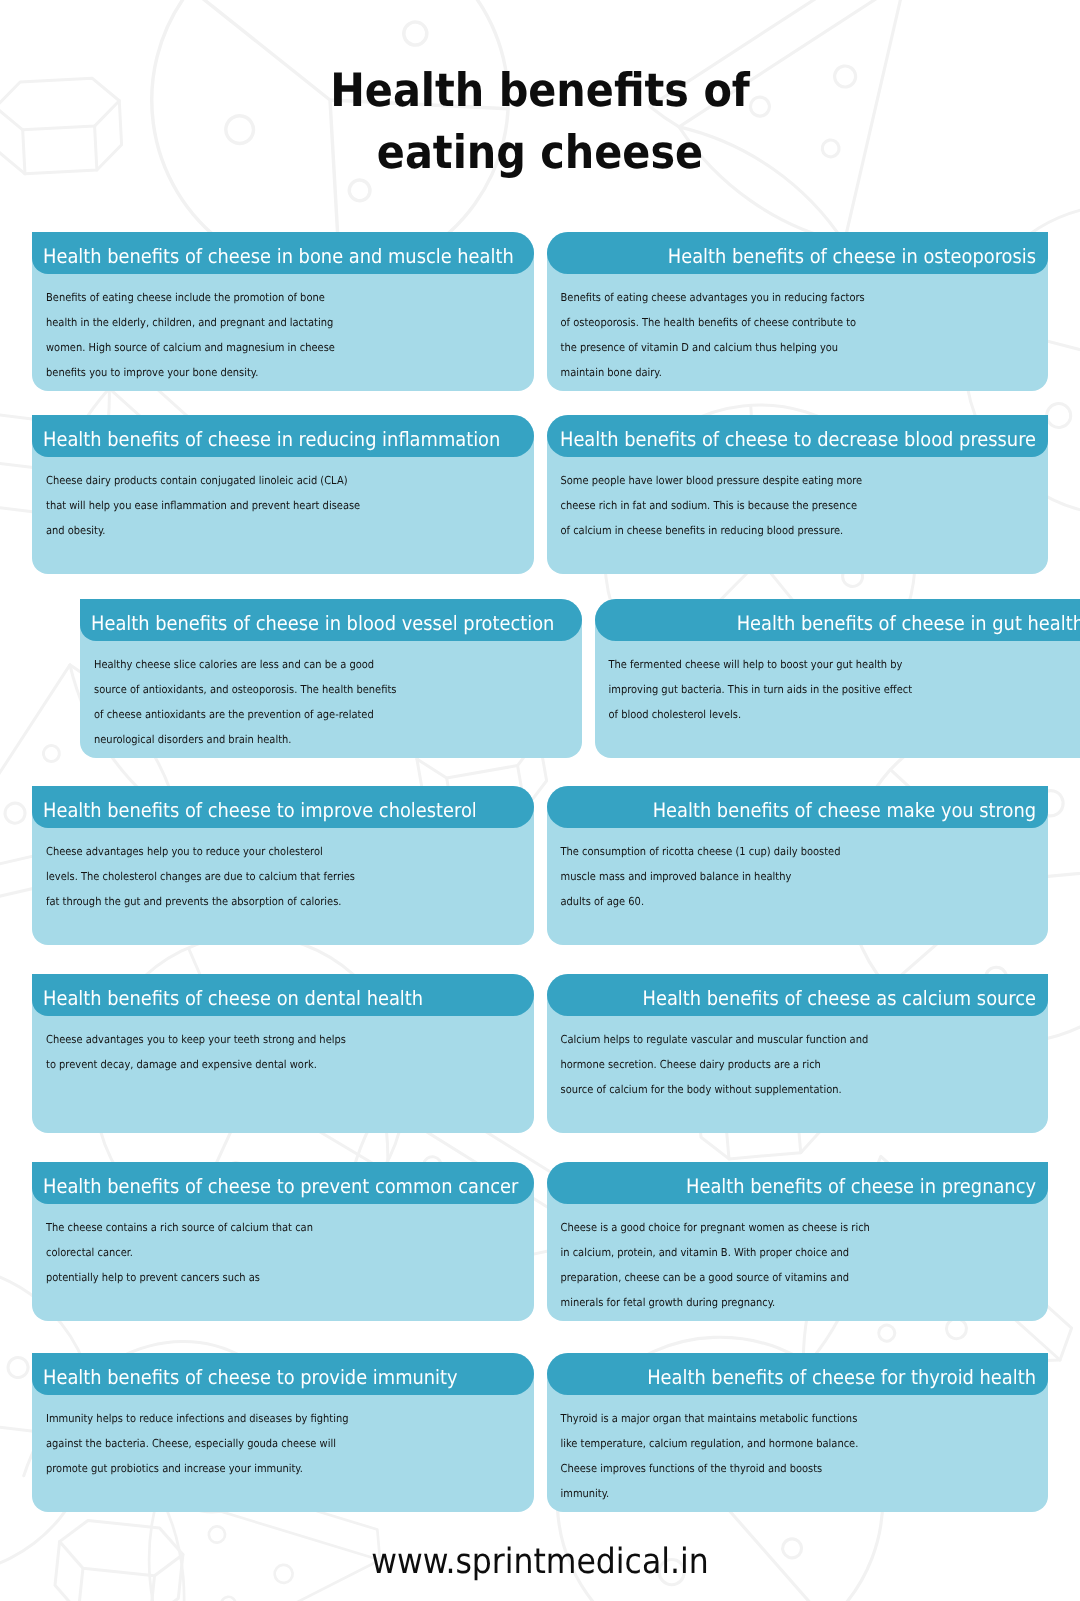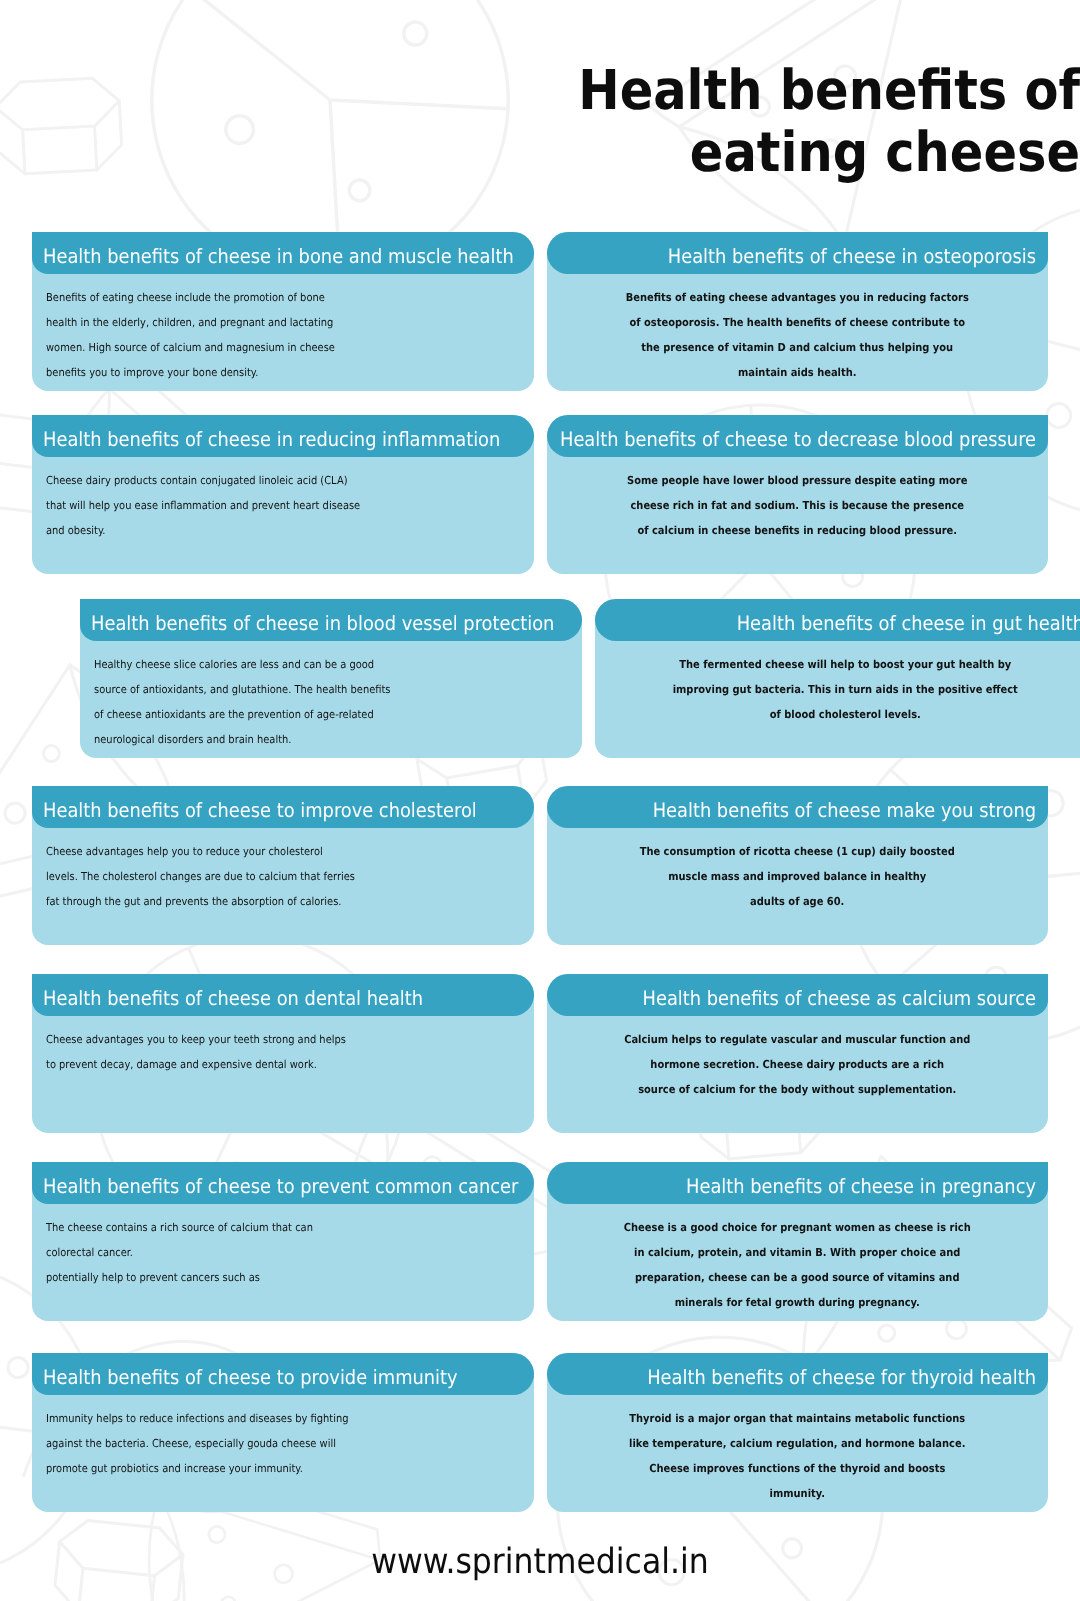--- a/index.html
+++ b/index.html
@@ -9,21 +9,21 @@
     background:#ffffff;
     font-family:"DejaVu Sans", sans-serif;
     font-stretch:condensed;
     -webkit-font-smoothing:antialiased;
     text-rendering:geometricPrecision;
   }
   #bg{position:absolute;left:0;top:0;width:1080px;height:1601px;z-index:0;pointer-events:none;overflow:hidden;}
   #content{position:relative;z-index:1;width:1080px;height:1601px;}
 
   .title{position:absolute;left:0;width:1080px;top:58.5px;text-align:center;color:#0d0d0d;}
-  .title .tl{font-weight:bold;font-size:55px;line-height:62.6px;white-space:nowrap;text-align:right;}
+  .title .tl{font-weight:bold;font-size:46px;line-height:62.6px;white-space:nowrap;}
 
   .grid{position:absolute;left:32px;top:232px;width:1016px;}
   .row{position:absolute;left:0;width:1016px;height:159px;}
   .r0{top:0px;}
   .r1{top:183px;}
   .r2{top:367px;margin-left:48px;}
   .r3{top:554px;padding-left:46px;}
   .r4{top:742px;}
   .r5{top:930px;}
   .r6{top:1121px;}
@@ -49,21 +49,21 @@
     padding-top:53px;
   }
   .bdy .ln{white-space:nowrap;padding:0 14px;}
   .col-l .hdr{border-radius:0 21px 21px 16px;}
   .col-l .bdy{border-radius:0 21px 16px 16px;}
   .col-r .hdr{border-radius:21px 0 16px 21px;}
   .col-r .bdy{border-radius:21px 0 16px 16px;}
   .col-l .hdr .ht{left:11px;}
   .col-r .hdr .ht{right:12px;}
   .col-l .bdy{text-align:left;}
-  .col-r .bdy{text-align:center;font-weight:bold;}
+  .col-r .bdy{text-align:left;}
 
   .footer{
     position:absolute;left:0;width:1080px;top:1542px;text-align:center;
     font-size:35px;line-height:40px;color:#0d0d0d;
   }
 </style>
 </head>
 <body>
 
 <div id="bg">
@@ -224,21 +224,21 @@
         </div>
       </div>
       <div class="card col-r">
         <div class="hdr">
             <span class="ht">Health benefits of cheese in osteoporosis</span>
           </div>
         <div class="bdy">
           <div class="ln">Benefits of eating cheese advantages you in reducing factors</div>
           <div class="ln">of osteoporosis. The health benefits of cheese contribute to</div>
           <div class="ln">the presence of vitamin D and calcium thus helping you</div>
-          <div class="ln">maintain aids health.</div>
+          <div class="ln">maintain bone dairy.</div>
         </div>
       </div>
     </div>
     <div class="row r1">
       <div class="card col-l">
         <div class="hdr">
             <span class="ht">Health benefits of cheese in reducing inflammation</span>
           </div>
         <div class="bdy">
           <div class="ln">Cheese dairy products contain conjugated linoleic acid (CLA)</div>
@@ -257,21 +257,21 @@
         </div>
       </div>
     </div>
     <div class="row r2">
       <div class="card col-l">
         <div class="hdr">
             <span class="ht">Health benefits of cheese in blood vessel protection</span>
           </div>
         <div class="bdy">
           <div class="ln">Healthy cheese slice calories are less and can be a good</div>
-          <div class="ln">source of antioxidants, and glutathione. The health benefits</div>
+          <div class="ln">source of antioxidants, and osteoporosis. The health benefits</div>
           <div class="ln">of cheese antioxidants are the prevention of age-related</div>
           <div class="ln">neurological disorders and brain health.</div>
         </div>
       </div>
       <div class="card col-r">
         <div class="hdr">
             <span class="ht">Health benefits of cheese in gut health</span>
           </div>
         <div class="bdy">
           <div class="ln">The fermented cheese will help to boost your gut health by</div>

